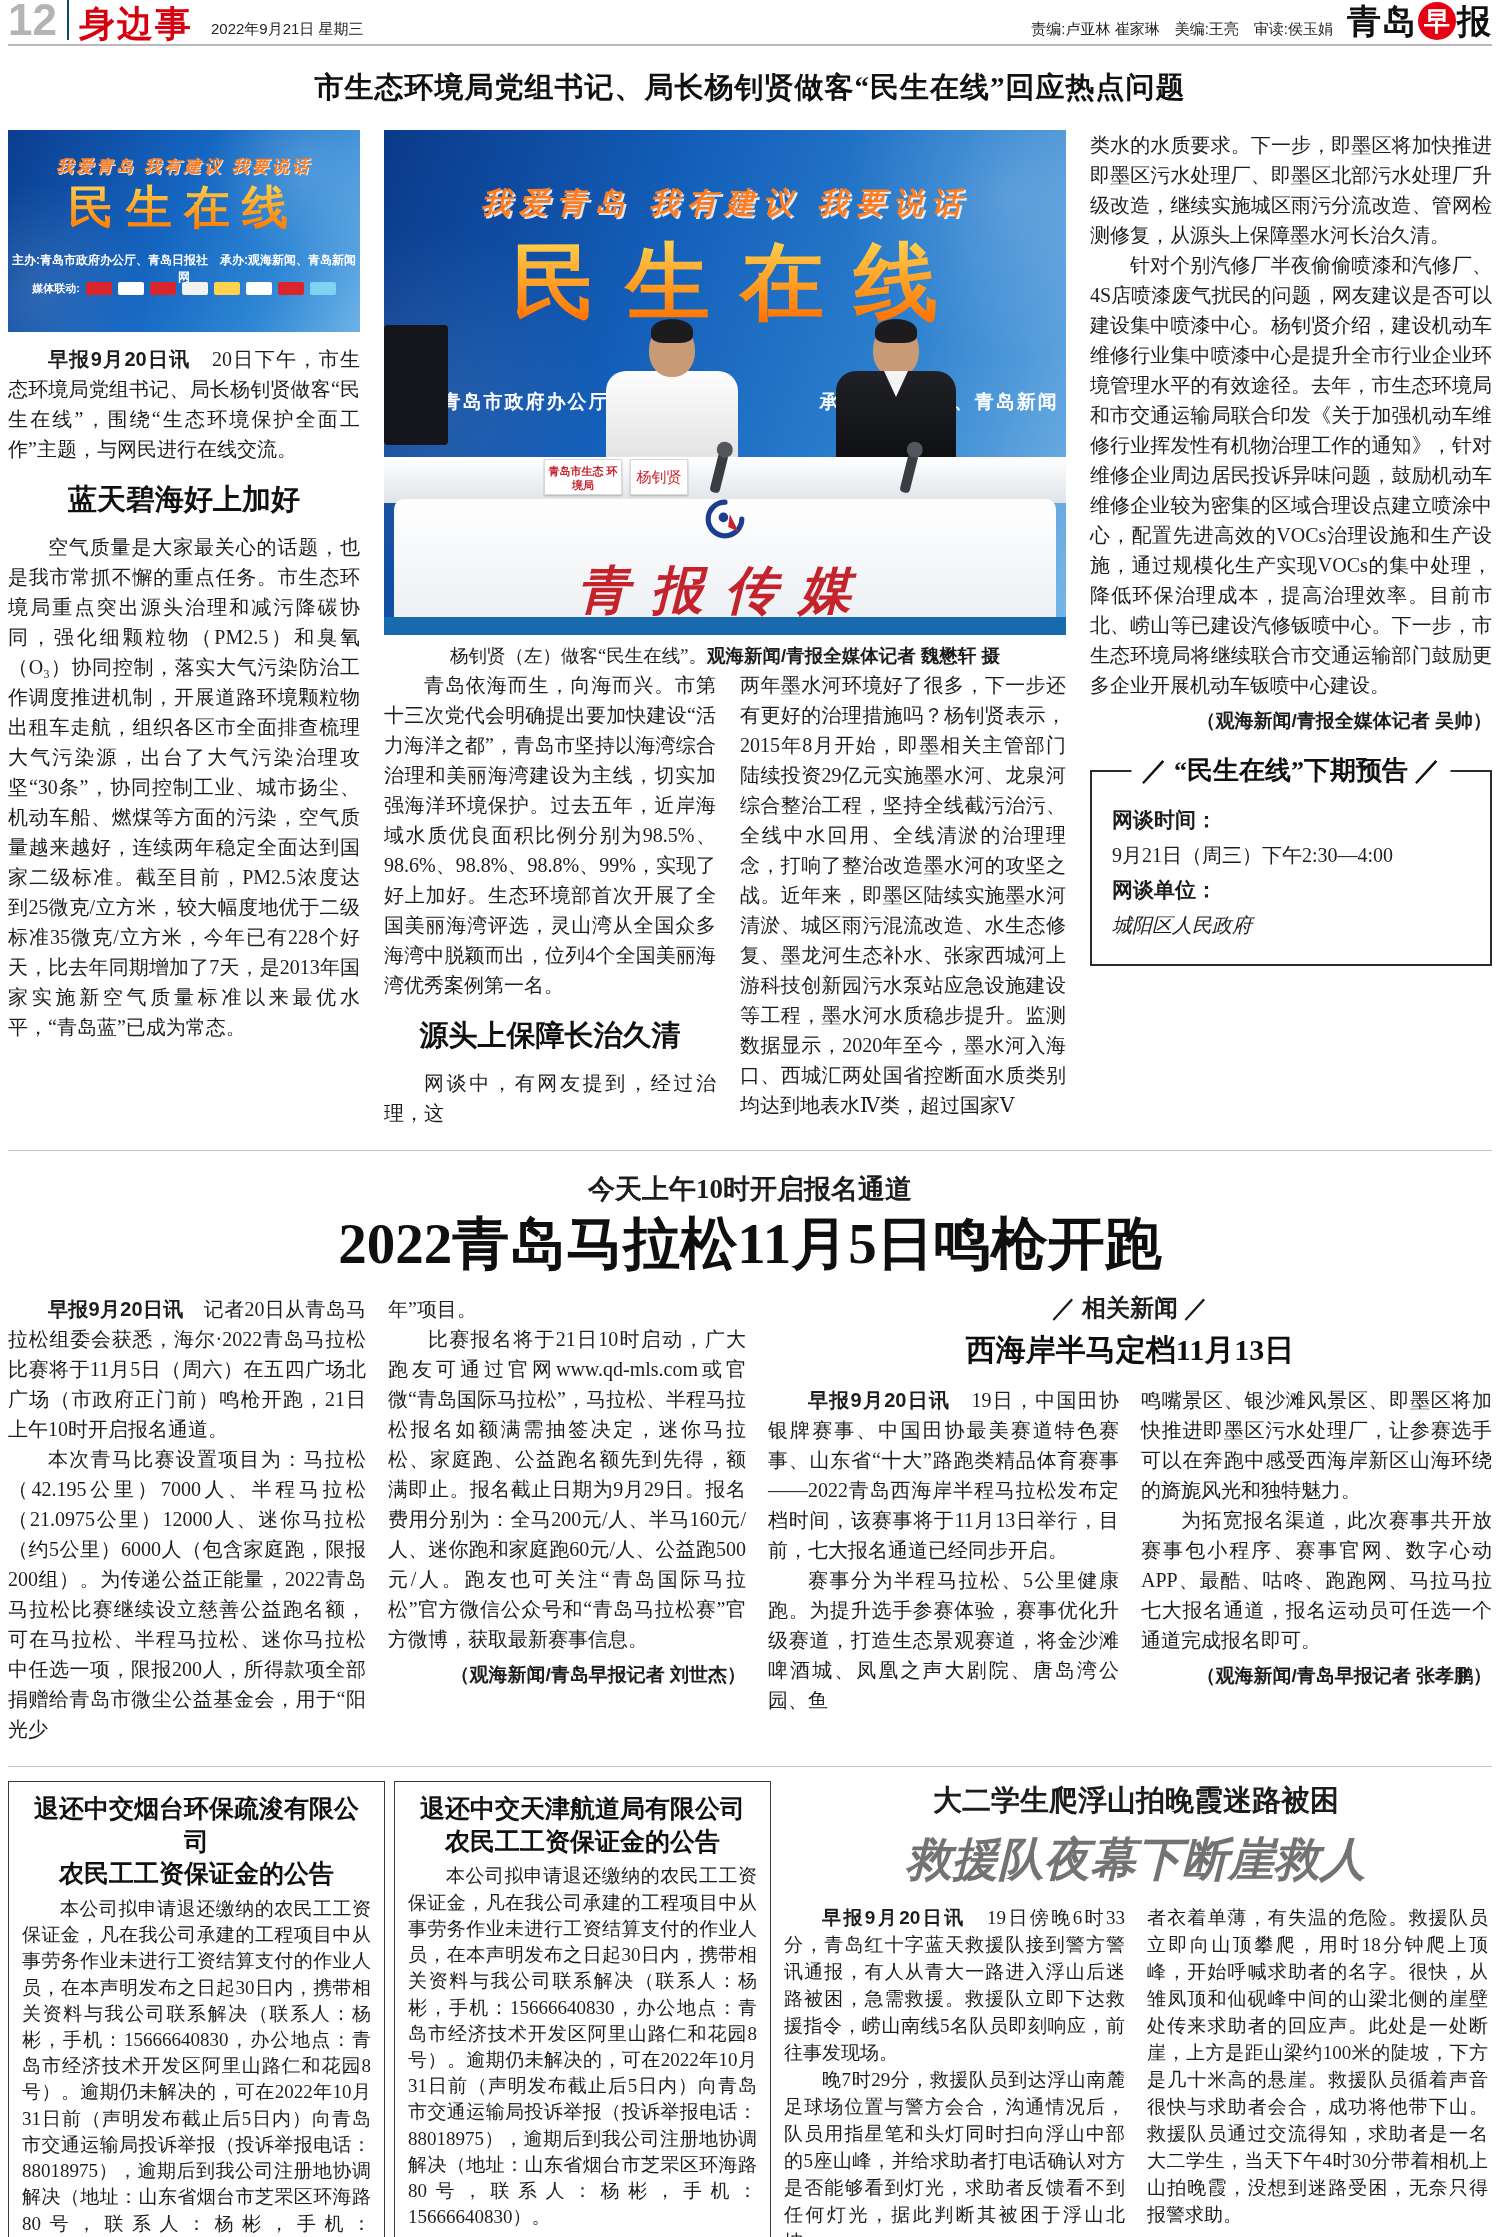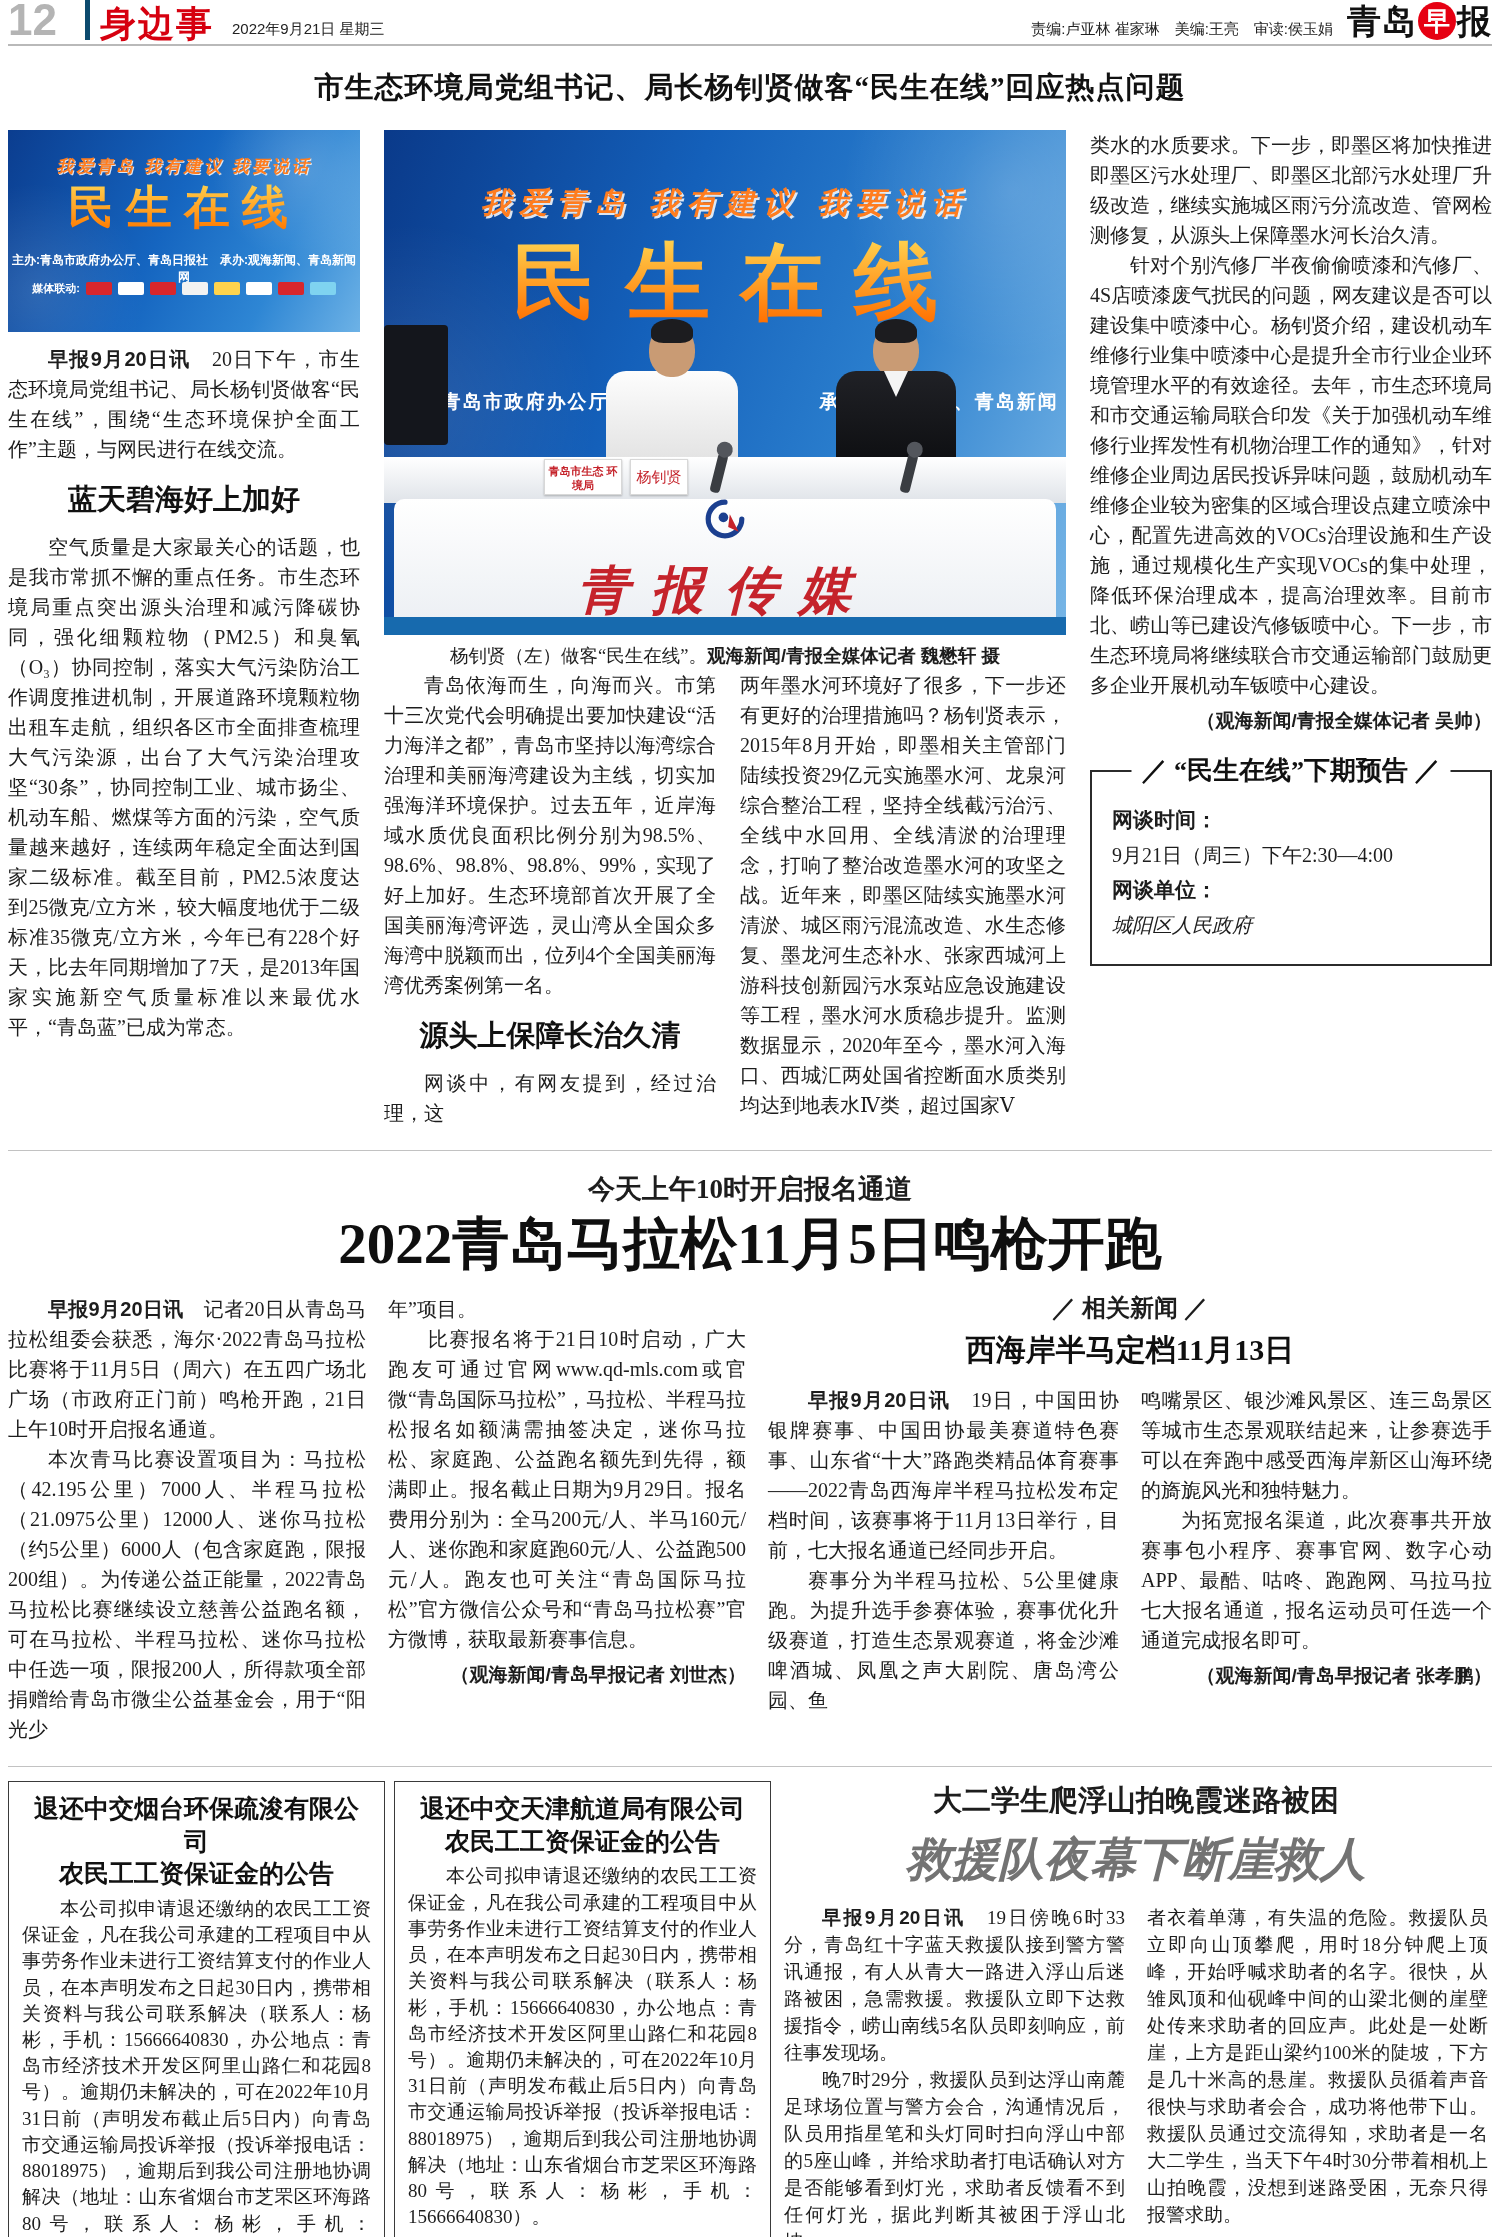--- a/index.html
+++ b/index.html
@@ -5,21 +5,21 @@
   * { margin:0; padding:0; box-sizing:border-box; }
   html,body { background:#ffffff; }
   body {
     width:1500px; height:2237px; overflow:hidden; margin:0 auto;
     font-family:"Liberation Serif","DejaVu Serif",serif; color:#1d1d1d;
   }
   .page { padding:0 8px; }
 
   
   .hdr { display:flex; align-items:flex-end; height:46px; border-bottom:2px solid #b9b9b9; padding-bottom:4px; }
-  .hdr-pageno { font:900 44px/0.9 "Liberation Sans","DejaVu Sans",sans-serif; color:#b4b4b4; padding-right:28px; border-right:5px solid #0c4a6e; }
+  .hdr-pageno { font:900 44px/0.9 "Liberation Sans","DejaVu Sans",sans-serif; color:#b4b4b4; padding-right:10px; border-right:2px solid #0c4a6e; }
   .hdr-section { font:900 36px/0.9 "Liberation Sans","DejaVu Sans",sans-serif; color:#d6000f; margin-left:10px; letter-spacing:2px; }
   .hdr-date { font:15px/1 "Liberation Sans","DejaVu Sans",sans-serif; color:#222; margin-left:18px; padding-bottom:4px; }
   .hdr-editors { font:15px/1 "Liberation Sans","DejaVu Sans",sans-serif; color:#222; margin-left:auto; padding-bottom:4px; }
   .masthead { display:flex; align-items:center; margin-left:14px; }
   .masthead-txt { font:900 34px/1 "Liberation Sans","DejaVu Sans",sans-serif; color:#111; letter-spacing:1px; }
   .masthead-circle { width:38px; height:38px; border-radius:50%; background:#e60012; color:#fff; font:900 26px/38px "Liberation Sans","DejaVu Sans",sans-serif; text-align:center; margin:0 1px; }
 
   
   .kicker { text-align:center; font-weight:700; font-size:29px; letter-spacing:1px; margin-top:22px; color:#111; }
   .headline-xl { text-align:center; font-weight:900; font-size:72px; line-height:1.1; letter-spacing:0px; color:#0f0f0f; margin-top:8px; }
@@ -237,21 +237,21 @@
 
     <div>
       <div class="related-label">／ 相关新闻 ／</div>
       <div class="related-headline">西海岸半马定档11月13日</div>
       <div class="rel-cols bodytext">
         <div>
           <p><span class="lead">早报9月20日讯</span><span>　19日，中国田协银牌赛事、中国田协最美赛道特色赛事、山东省“十大”路跑类精品体育赛事——2022青岛西海岸半程马拉松发布定档时间，该赛事将于11月13日举行，目前，七大报名通道已经同步开启。</span></p>
           <p>赛事分为半程马拉松、5公里健康跑。为提升选手参赛体验，赛事优化升级赛道，打造生态景观赛道，将金沙滩啤酒城、凤凰之声大剧院、唐岛湾公园、鱼</p>
         </div>
         <div>
-          <p class="cont">鸣嘴景区、银沙滩风景区、连三岛景区等城市生态景观联结起来，让参赛选手可以在奔跑中感受西海岸新区山海环绕的旖旎风光和独特魅力。</p>
+          <p class="cont">鸣嘴景区、银沙滩风景区、即墨区将加快推进即墨区污水处理厂，让参赛选手可以在奔跑中感受西海岸新区山海环绕的旖旎风光和独特魅力。</p>
           <p>为拓宽报名渠道，此次赛事共开放赛事包小程序、赛事官网、数字心动APP、最酷、咕咚、跑跑网、马拉马拉七大报名通道，报名运动员可任选一个通道完成报名即可。</p>
           <div class="byline">（观海新闻/青岛早报记者 张孝鹏）</div>
         </div>
       </div>
     </div>
   </div>
 
   <hr class="rule">
 
   <div class="bot-cols">

